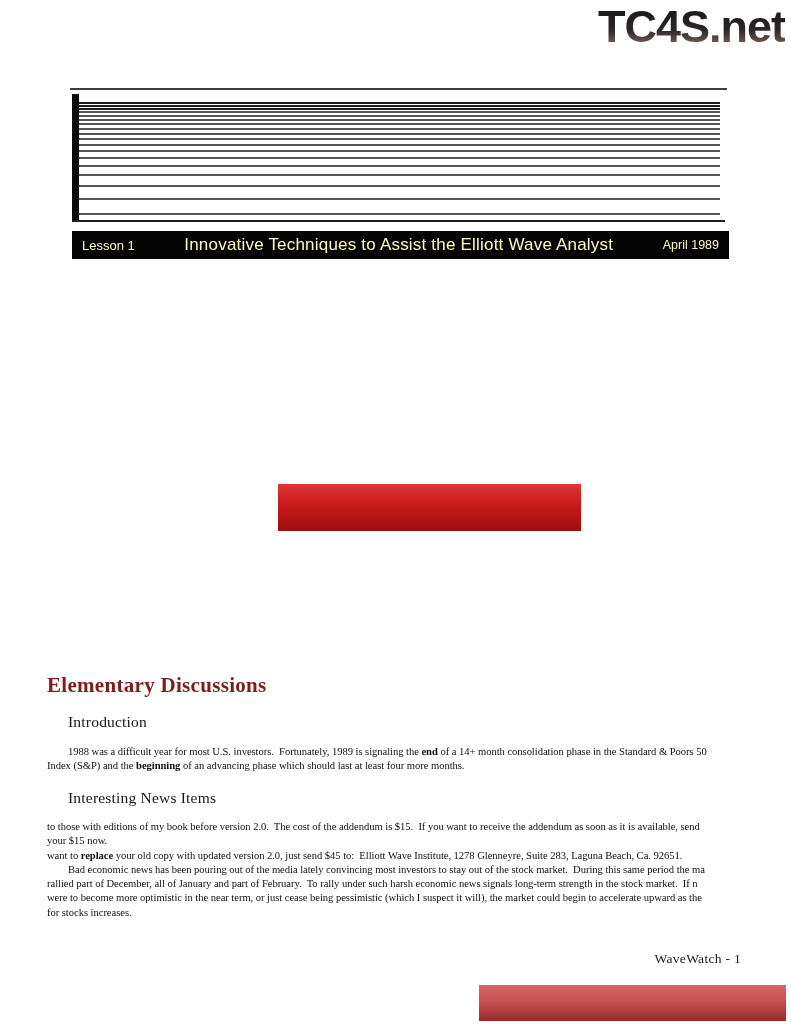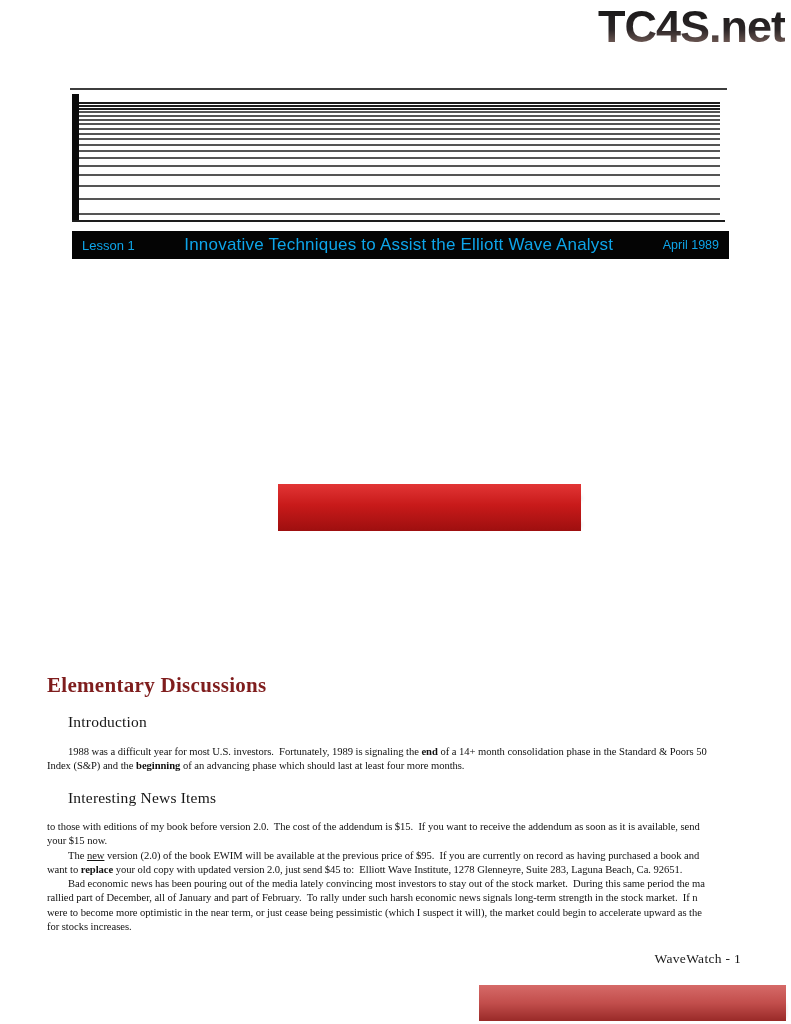--- a/index.html
+++ b/index.html
@@ -13,21 +13,21 @@
     font-family:"Liberation Sans",sans-serif;font-weight:bold;
     font-size:45px;letter-spacing:-1px;line-height:52px;
     background:linear-gradient(180deg,#161616 8%,#2c2627 55%,#9d7d74 100%);
     -webkit-background-clip:text;background-clip:text;color:transparent;
   }
   
   .lines-wrap{position:absolute;left:70px;top:85px;width:660px;height:140px;}
   
   .lesson-bar{
     position:absolute;left:72px;top:231px;width:657px;height:28px;
-    background:#040404;color:#0ea5e9;display:flex;align-items:center;
+    background:#040404;color:#fef9c3;display:flex;align-items:center;
     font-family:"Liberation Sans",sans-serif;
   }
   .lesson-bar .lesson{font-size:13px;padding-left:10px;white-space:nowrap;}
   .lesson-bar .title{flex:1;text-align:center;font-size:17px;letter-spacing:.2px;white-space:nowrap;}
   .lesson-bar .date{font-size:12.5px;padding-right:10px;white-space:nowrap;}
   
   .wm{position:absolute;z-index:2;white-space:nowrap;margin-left:27px;}
   .wm::before{
     content:attr(data-text);position:absolute;left:0;top:0;z-index:-1;
     color:#ffffff;-webkit-text-stroke:7px #ffffff;
@@ -121,21 +121,20 @@
   <div class="doc-text intro-p">
     <div class="bl first"><span>1988 was a difficult year for most U.S. investors.  Fortunately, 1989 is signaling the </span><span class="b">end</span><span> of a 14+ month consolidation phase in the Standard &amp; Poors 50</span></div>
     <div class="bl"><span>Index (S&amp;P) and the </span><span class="b">beginning</span><span> of an advancing phase which should last at least four more months.</span></div>
   </div>
 
   <div class="h2 news">Interesting News Items</div>
 
   <div class="doc-text news-p">
     <div class="bl"><span>to those with editions of my book before version 2.0.  The cost of the addendum is $15.  If you want to receive the addendum as soon as it is available, send</span></div>
     <div class="bl"><span>your $15 now.</span></div>
-    <div class="bl first"><span>The </span><span class="u">new</span><span> version (2.0) of the book EWIM will be available at the previous price of $95.  If you are currently on record as having purchased a book and</span></div>
     <div class="bl"><span>want to </span><span class="b">replace</span><span> your old copy with updated version 2.0, just send $45 to:  Elliott Wave Institute, 1278 Glenneyre, Suite 283, Laguna Beach, Ca. 92651.</span></div>
     <div class="bl first"><span>Bad economic news has been pouring out of the media lately convincing most investors to stay out of the stock market.  During this same period the ma</span></div>
     <div class="bl"><span>rallied part of December, all of January and part of February.  To rally under such harsh economic news signals long-term strength in the stock market.  If n</span></div>
     <div class="bl"><span>were to become more optimistic in the near term, or just cease being pessimistic (which I suspect it will), the market could begin to accelerate upward as the</span></div>
     <div class="bl"><span>for stocks increases.</span></div>
   </div>
 
   <div class="footer-label">WaveWatch - 1</div>
 
   <div class="wm tradersx" data-text="TradersXtreme.com"><span class="fill">TradersXtreme.com</span></div>

